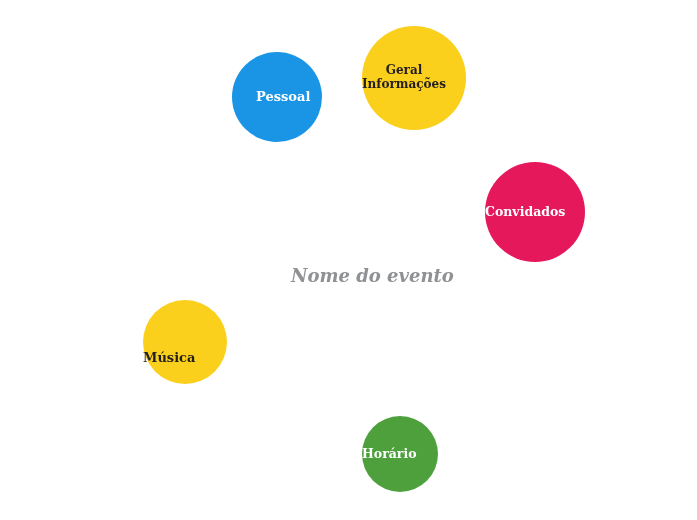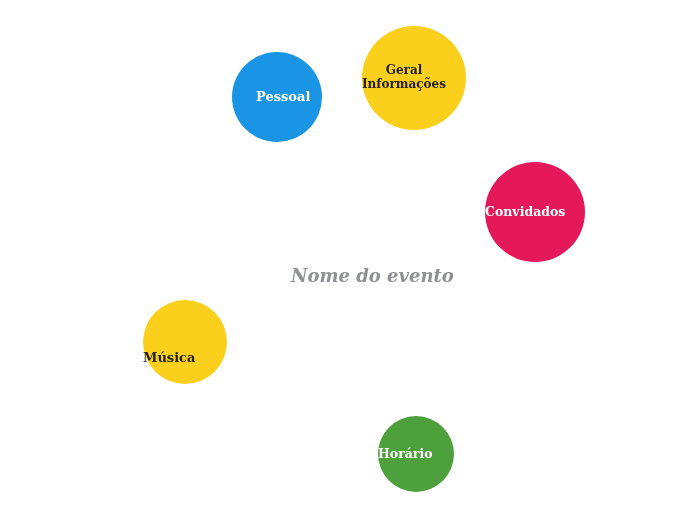--- a/index.html
+++ b/index.html
@@ -41,20 +41,20 @@
   <div class="node" style="left:485px;top:162px;width:100px;height:100px;background:#e5185c;">
     <span class="lbl" style="color:#fff;font-size:12.5px;">Convidados</span>
   </div>
 
   <div class="node" style="left:143px;top:300px;width:84px;height:84px;background:#fad01c;">
     <span class="lbl" style="color:#231f20;font-size:13px;margin-top:33px;">Música</span>
   </div>
 
 
 
-  <div class="node" style="left:378px;top:416px;width:76px;height:76px;background:#4da03c;">
+  <div class="node" style="left:362px;top:416px;width:76px;height:76px;background:#4da03c;">
     <span class="lbl" style="color:#fff;font-size:12.5px;">Horário</span>
   </div>
 
   <div class="centertitle" style="left:291px;top:249px;font-size:18px;margin-top:16px;">Nome do evento</div>
 
   <div id="labels"></div>
 </div>
 
 </body></html>

